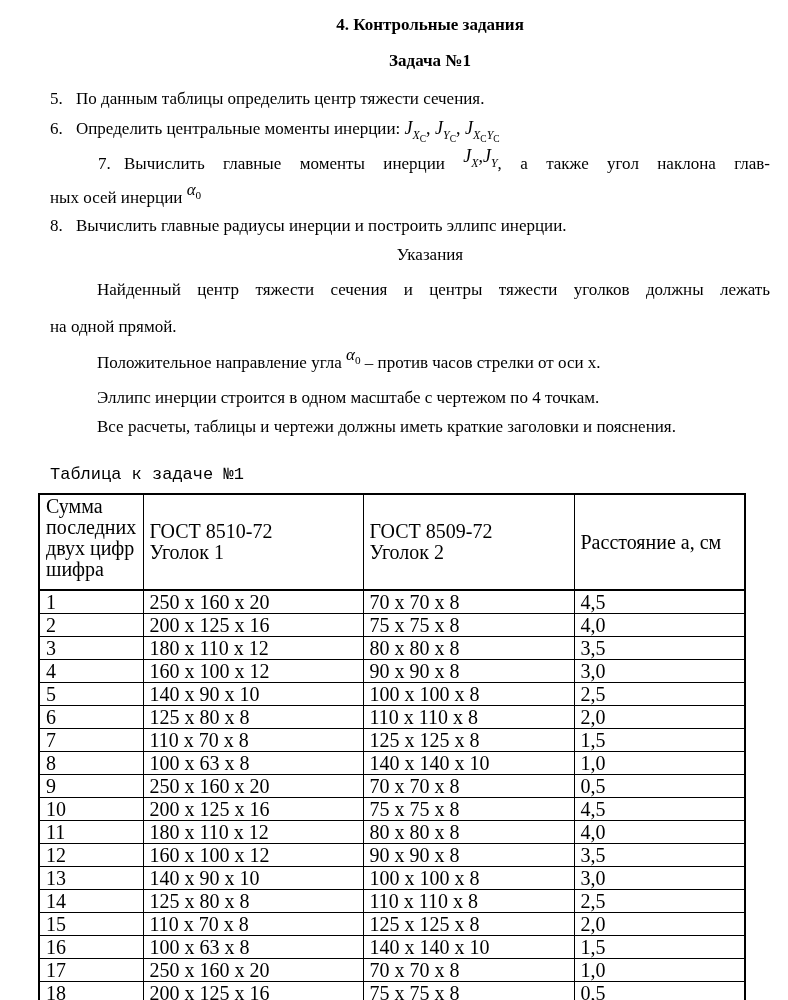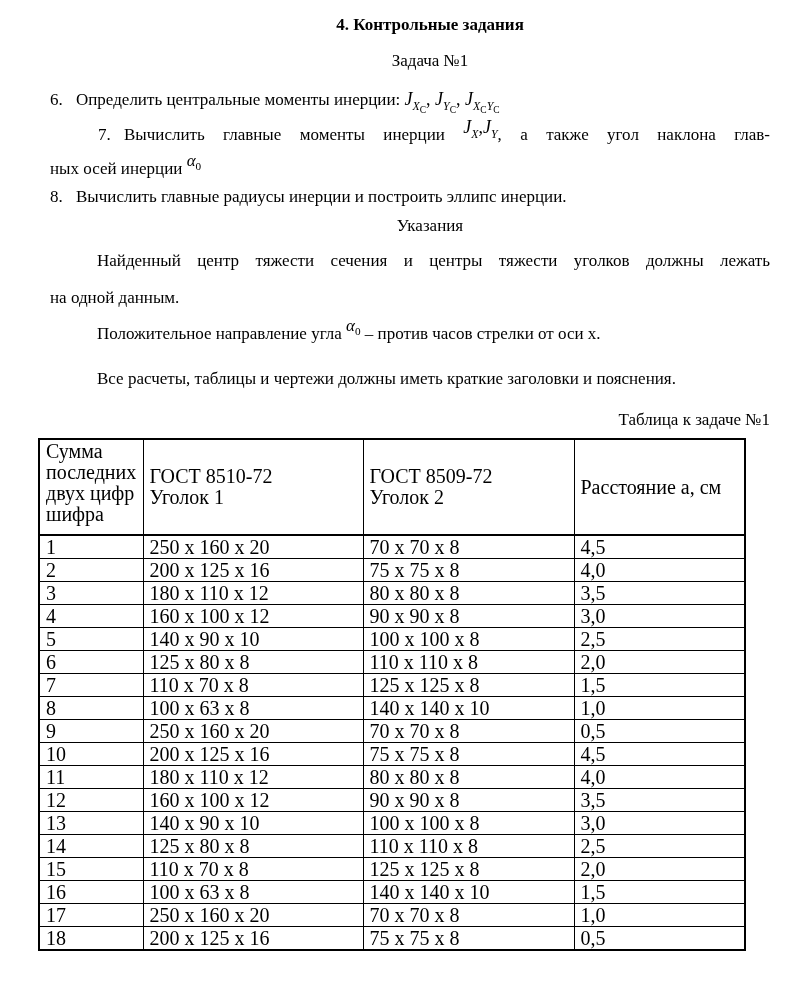--- a/index.html
+++ b/index.html
@@ -16,37 +16,38 @@
     box-sizing: border-box;
     width: 788px; height: 768px;
     padding: 14px 18px 0 50px;
   }
   .h1, .h2, .h3 {
     text-align: center;
     padding-left: 40px;
     line-height: 22px;
   }
   .h1 { font-weight: bold; margin: 0 0 14px 0; }
-  .h2 { font-weight: normal; margin: 0 0 16px 0; }
+  .h2 { font-weight: bold; margin: 0 0 16px 0; }
   .h3 { font-weight: normal; margin: 4px 0 8px 0; }
   .task { line-height: 22px; margin: 0 0 7px 0; }
   .tnum { display: inline-block; width: 26px; }
   .jline { text-align: justify; text-align-last: justify; }
   .wrapline { line-height: 22px; margin: 12px 0 6px 0; }
   .t7 { margin-top: 12px; margin-left: 48px; }
   .para { line-height: 22px; margin: 0; font-family: Liberation Serif, serif; }
   .indent { text-indent: 47px; }
   .p1 { line-height: 31px; margin-top: 6px; }
   .p2 { margin-top: 10px; }
   .p3 { margin-top: 13px; }
-  .p4 { margin-top: 23px; }
+  .p4 { margin-top: 7px; }
   .caption {
-    text-align: right;
-    margin-top: 19px;
+    text-align: left;
+    margin-top: 26px;
     line-height: 22px;
+    font-family: Liberation Mono, monospace;
   }
   .formula { white-space: nowrap; text-align: right; }
   .formula i { font-style: italic; }
   .f6 { font-size: 18px; }
   .fJ { font-size: 18px; }
   sub { font-size: 66%; line-height: 0; }
   sub sub { font-size: 80%; }
   .raised { position: relative; top: -7px; }
   .raised2 { position: relative; top: -8px; margin-top: 12px; }
   .alpha { font-size: 17px; }
@@ -81,20 +82,23 @@
   }
 </style>
 </head>
 <body>
 
 <div class="page">
 
   <div class="h1">4. Контрольные задания</div>
   <div class="h2">Задача №1</div>
 
+  <div class="task">
+    <span class="tnum">5.</span><span>По данным таблицы определить центр тяжести сечения.</span>
+  </div>
 
   <div class="task">
     <span class="tnum">6.</span><span>Определить центральные моменты инерции:</span>
     <span class="formula f6">
       <i>J</i><sub><i>X</i><sub>C</sub></sub><span>,</span>
       <i>J</i><sub><i>Y</i><sub>C</sub></sub><span>,</span>
       <i>J</i><sub><i>X</i><sub>C</sub><i>Y</i><sub>C</sub></sub>
     </span>
   </div>
 
@@ -110,28 +114,29 @@
 
   <div class="task">
     <span class="tnum">8.</span><span>Вычислить главные радиусы инерции и построить эллипс инерции.</span>
   </div>
 
   <div class="h3">Указания</div>
 
   <div class="para p1 indent jline">
     <span>Найденный центр тяжести сечения и центры тяжести уголков должны лежать</span>
   </div>
-  <div class="para p1">на одной данным.</div>
+  <div class="para p1">на одной прямой.</div>
 
   <div class="para p2 indent">
     <span>Положительное направление угла</span>
     <span class="formula raised2 alpha"><i>α</i><sub>0</sub></span>
     <span>– против часов стрелки от оси х.</span>
   </div>
 
+  <div class="para p3 indent">Эллипс инерции строится в одном масштабе с чертежом по 4 точкам.</div>
   <div class="para p4 indent">Все расчеты, таблицы и чертежи должны иметь краткие заголовки и пояснения.</div>
 
   <div class="caption">Таблица к задаче №1</div>
 
   <table class="variants">
     <colgroup>
       <col style="width:104px">
       <col style="width:220px">
       <col style="width:211px">
       <col style="width:171px">

